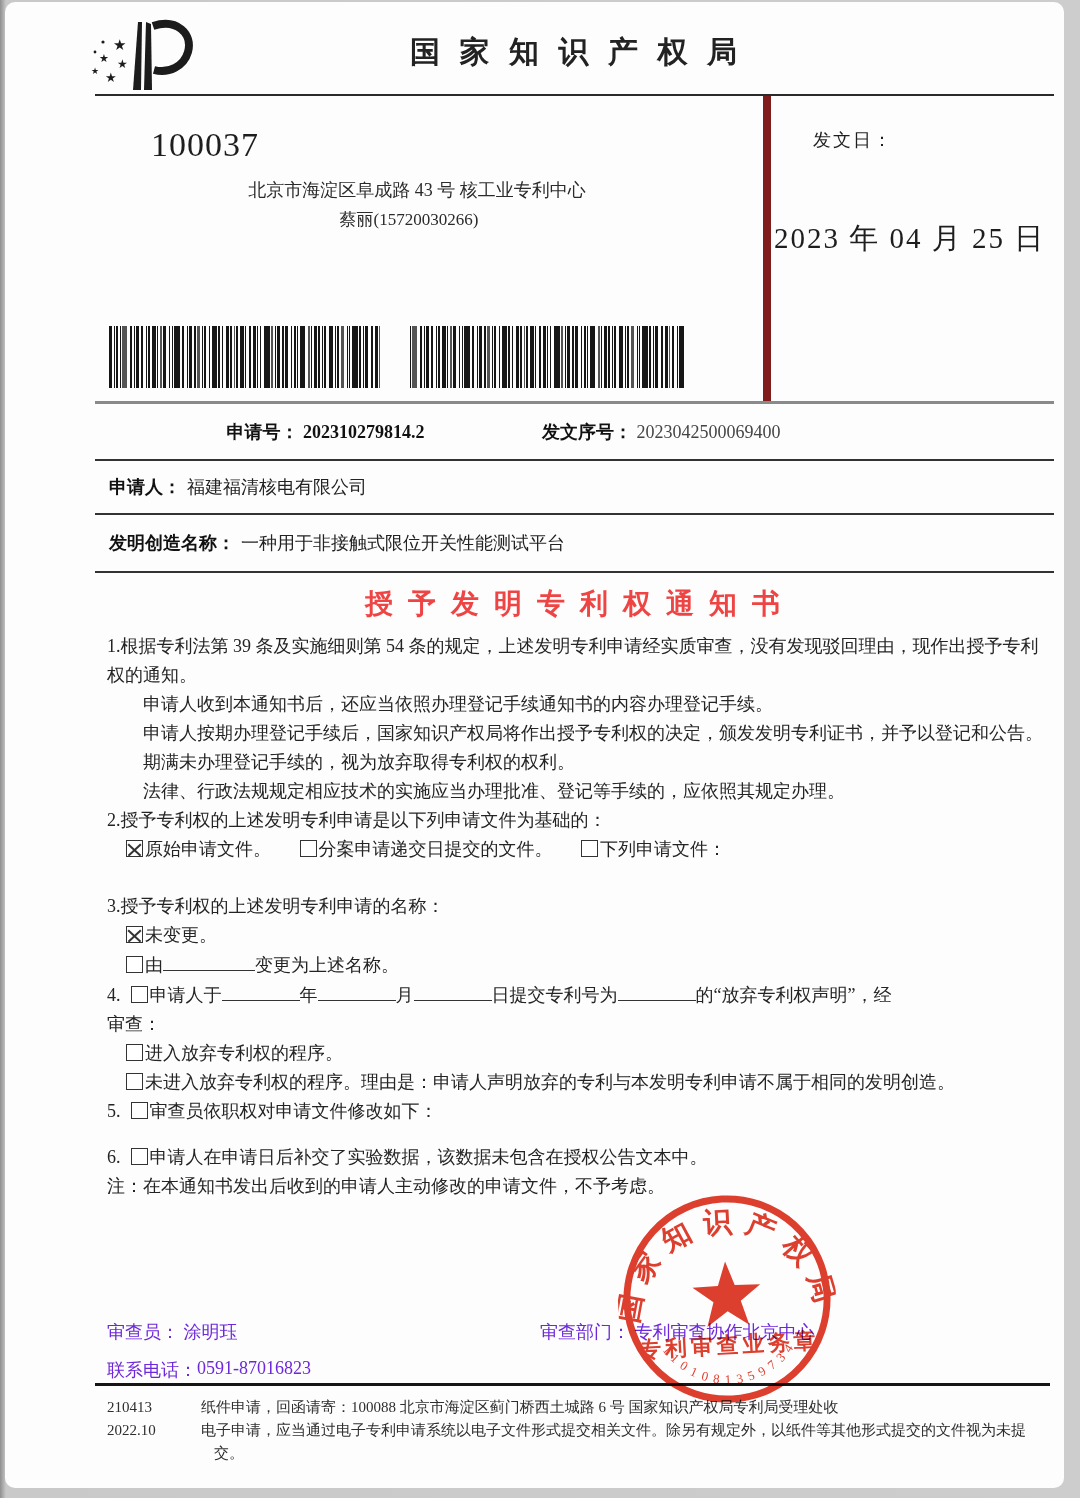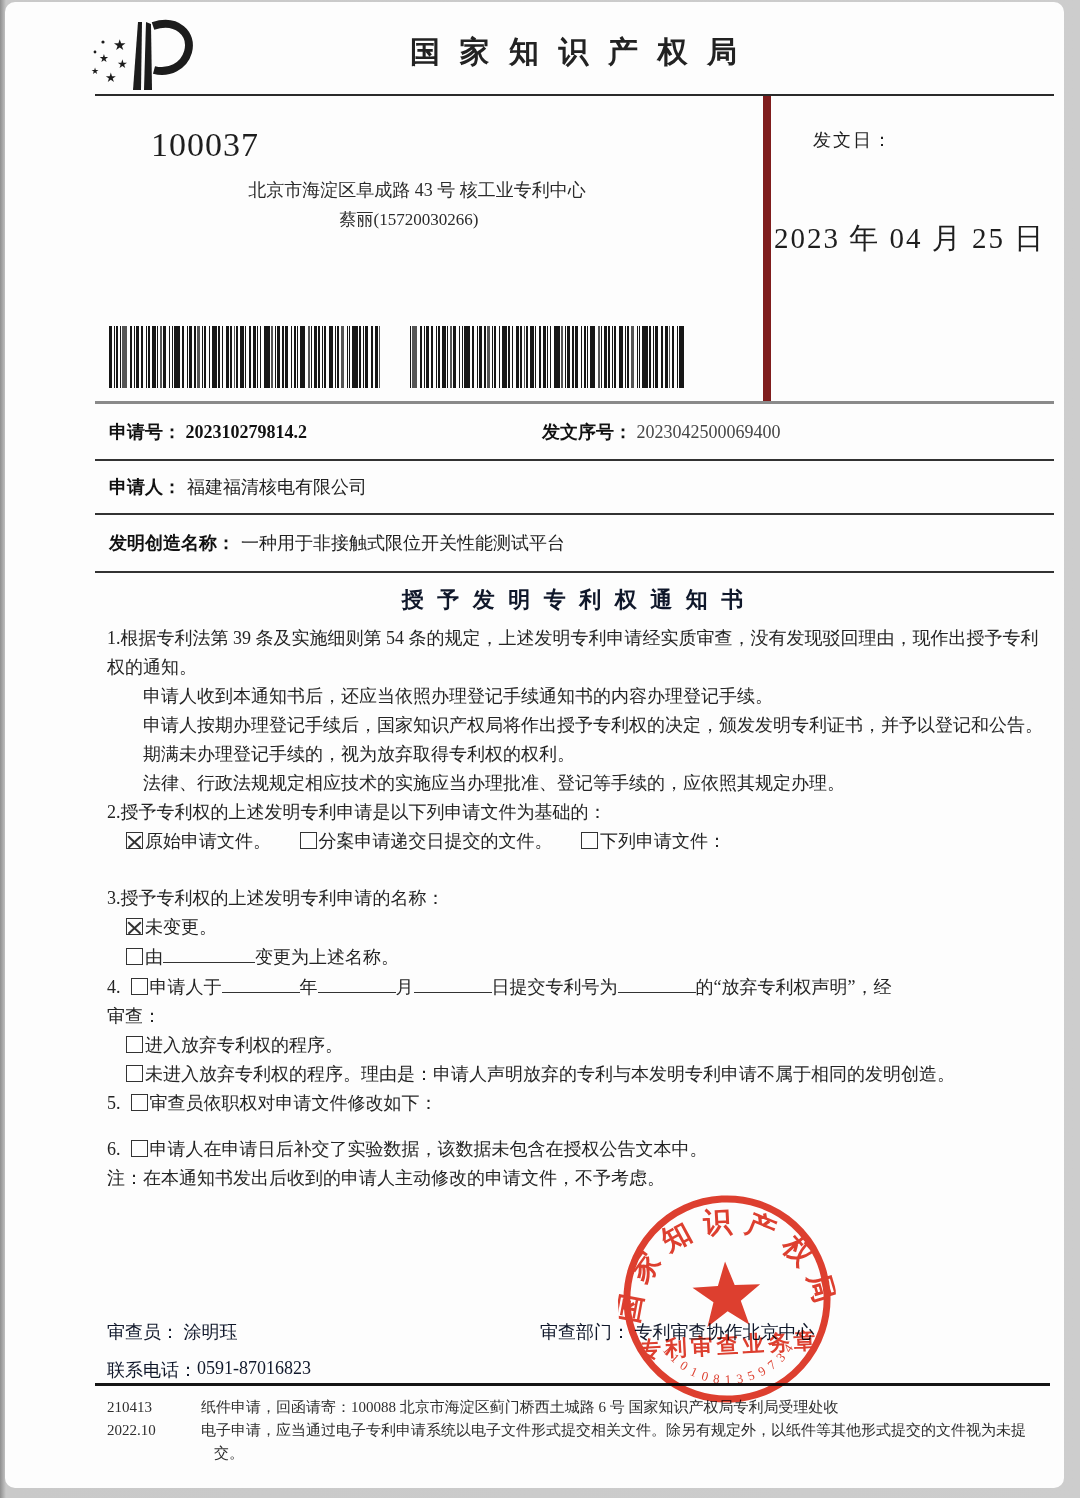--- a/index.html
+++ b/index.html
@@ -20,44 +20,44 @@
   .addr{position:absolute;left:16px;right:40px;top:82px;text-align:center;font-size:18px;color:#2b2b2b;}
   .contact{position:absolute;left:0;right:40px;top:112px;text-align:center;font-size:17px;color:#2b2b2b;}
   .barcodes{position:absolute;left:14px;top:230px;display:flex;gap:24px;}
   .info-right{flex:1;border-left:8px solid #7f1d1d;position:relative;}
   .dispatch-label{position:absolute;left:42px;top:32px;font-size:18px;letter-spacing:2px;}
   .dispatch-date{position:absolute;left:0;right:6px;top:123px;text-align:center;
         font-size:29px;letter-spacing:2px;}
   
   .rows{margin:0 10px 0 90px;font-size:18px;}
   .row{display:flex;align-items:center;border-bottom:2px solid #333;padding-left:14px;}
-  .row .c1{width:433px;}
+  .row .c1{width:433px;text-align:center;}
   .lbl{font-weight:bold;color:#111;}
   .val{color:#222;}
   .val-strong{font-weight:bold;color:#111;}
   .val-light{color:#454545;}
   
-  .doc-title{margin:12px 10px 0 90px;text-align:center;font-size:22px;font-weight:bold;
-        letter-spacing:4px;color:#0f172a;}
+  .doc-title{margin:12px 10px 0 90px;text-align:center;font-size:28px;font-weight:bold;
+        letter-spacing:4px;color:#ef4444;}
   .body-text{margin:9px 10px 0 90px;padding-left:12px;font-size:18px;line-height:29px;color:#242424;}
   .ind{text-indent:2em;}
   .opt-line{padding-left:19px;}
   .opt-gap{margin-right:24px;}
   .numsp{margin-right:10px;}
   .cb{display:inline-block;box-sizing:border-box;width:17px;height:17px;border:1.7px solid #333;
       position:relative;vertical-align:-2px;margin-right:2px;background:#fff;}
   .cb.checked::before,.cb.checked::after{content:'';position:absolute;left:-1px;right:-1px;top:50%;
       height:1.6px;background:#333;}
   .cb.checked::before{transform:rotate(43deg);}
   .cb.checked::after{transform:rotate(-43deg);}
   .bl{display:inline-block;width:78px;border-bottom:1.7px solid #333;height:1.1em;vertical-align:baseline;}
   .bl.med{width:92px;}
   .gap28{height:28px;} .gap17{height:17px;}
   
-  .signoff{position:absolute;left:102px;right:24px;top:1318px;font-size:18px;color:#0f172a;}
+  .signoff{position:absolute;left:102px;right:24px;top:1318px;font-size:18px;color:#6d28d9;}
   .signoff .srow{display:flex;}
   .signoff .c1{width:433px;}
   .signoff .srow2{margin-top:14px;}
   .footer-rule{position:absolute;left:90px;right:14px;top:1381px;border-top:3px solid #151515;}
   .footer{position:absolute;left:102px;right:18px;top:1394px;display:flex;font-size:15px;
         line-height:23px;color:#2e2e2e;}
   .codes{width:72px;margin-right:22px;}
   .ftext{flex:1;}
   .ftext p{margin:0;padding-left:13px;text-indent:-13px;}
   

